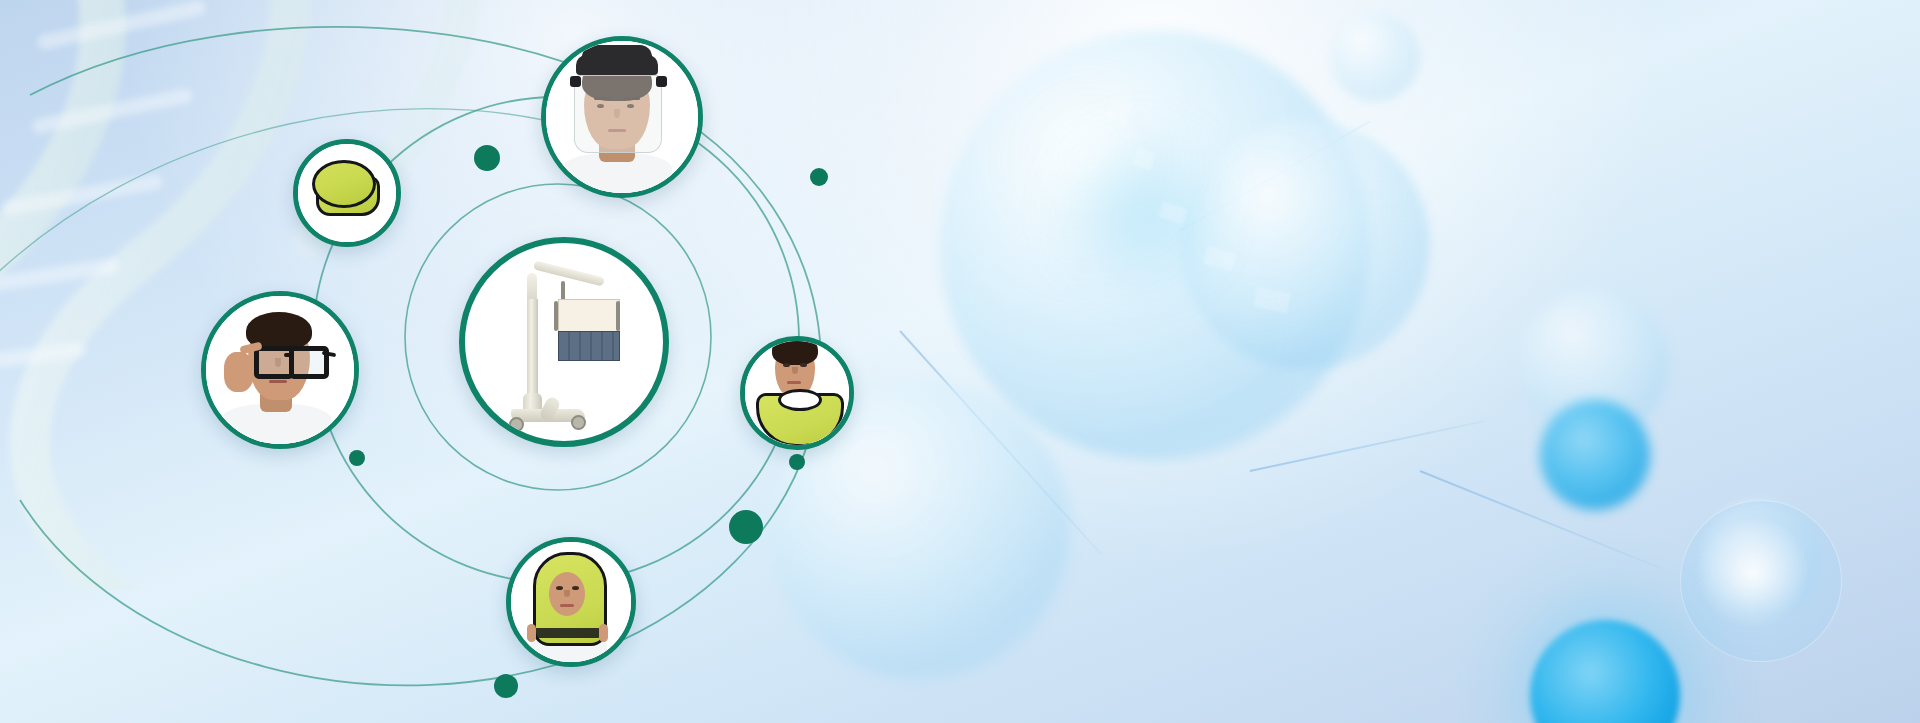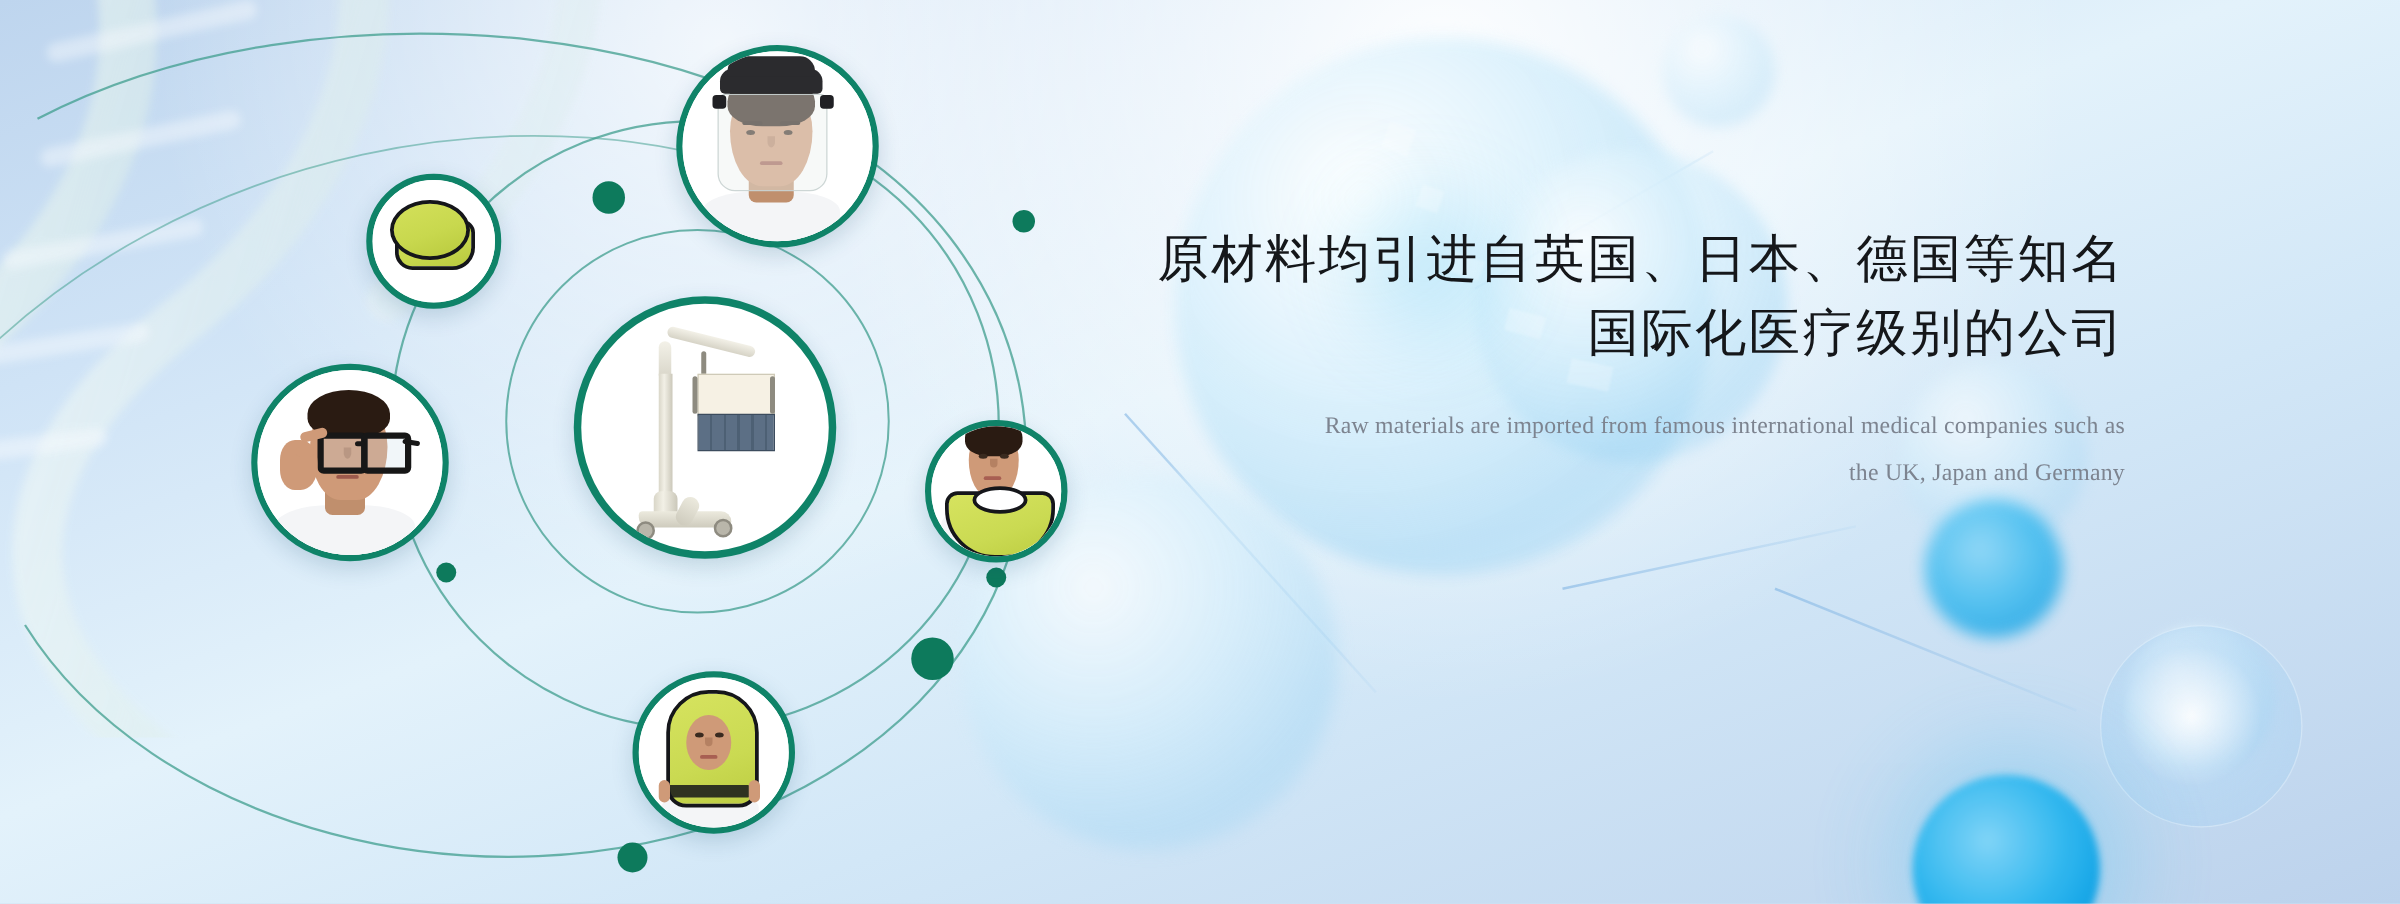--- a/index.html
+++ b/index.html
@@ -301,22 +301,14 @@
     </div>
   </div>
 
   <div class="bubble b-cap">
     <div class="ph face-wrap">
       <div class="ppe" style="position:absolute;left:18px;top:32px;width:58px;height:34px;border-radius:6px 10px 18px 14px;"></div>
       <div class="ppe" style="position:absolute;left:14px;top:16px;width:58px;height:42px;border-radius:50%;"></div>
     </div>
   </div>
 
-  <div class="copy">
-    <div class="t-line">原材料均引进自英国、日本、德国等知名</div>
-    <div class="t-line">国际化医疗级别的公司</div>
-    <div class="sub">
-      <span class="s1">Raw materials are imported from famous international medical companies such as</span>
-      <span class="s2">the UK, Japan and Germany</span>
-    </div>
-  </div>
 
 </div>
 
 </body></html>

